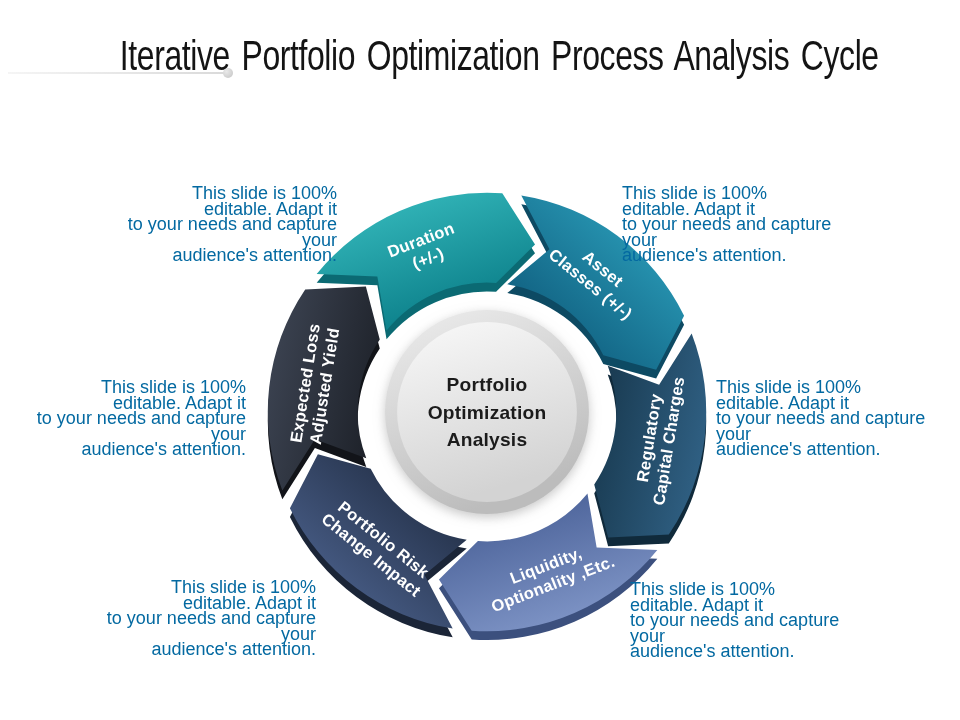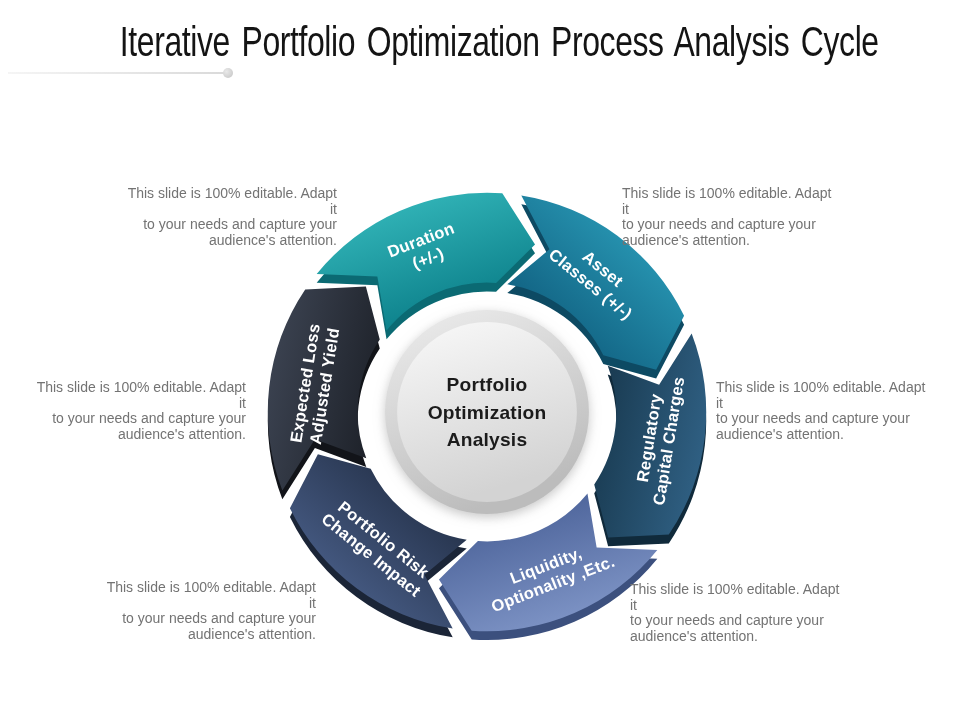--- a/index.html
+++ b/index.html
@@ -1,20 +1,20 @@
 <!DOCTYPE html>
 <html><head>
 <meta charset="utf-8">
 <style>
   html,body{margin:0;padding:0;}
   body{
     width:960px;height:720px;position:relative;overflow:hidden;
     background:#ffffff;font-family:"Liberation Sans",sans-serif;
   }
-  .title-wrap{position:absolute;top:18px;left:0;right:0;text-align:center;}
+  .title-wrap{position:absolute;top:32px;left:0;right:0;text-align:center;}
   .title-wrap .title{
     display:inline-block;white-space:nowrap;
     font-size:42px;font-weight:400;color:#141414;
     transform:scaleX(0.76);transform-origin:center top;
     letter-spacing:-0.5px;word-spacing:4px;
   }
   .underline{
     position:absolute;top:72px;left:8px;width:222px;height:2px;
     background:linear-gradient(to right,#f5f5f5,#d9d9d9);
   }
@@ -25,21 +25,21 @@
   .wheel{position:absolute;left:202px;top:127px;width:570px;height:570px;}
   .seg-t{
     font-family:"Liberation Sans",sans-serif;font-size:15px;font-weight:bold;
     fill:#ffffff;text-anchor:middle;letter-spacing:.3px;
   }
   .center-t{
     font-family:"Liberation Sans",sans-serif;font-size:17.5px;font-weight:bold;
     fill:#1b1b1b;text-anchor:middle;letter-spacing:.2px;
   }
   .caption{
-    position:absolute;width:215px;font-size:14px;line-height:15.6px;color:#737373;
+    position:absolute;width:215px;font-size:18px;line-height:15.6px;color:#0369a1;
   }
   .caption.right{text-align:right;}
   .caption.left{text-align:left;}
   .caption span{display:block;}
 </style>
 </head>
 <body>
 
 <div class="title-wrap">
   <span class="title">Iterative Portfolio Optimization Process Analysis Cycle</span>

